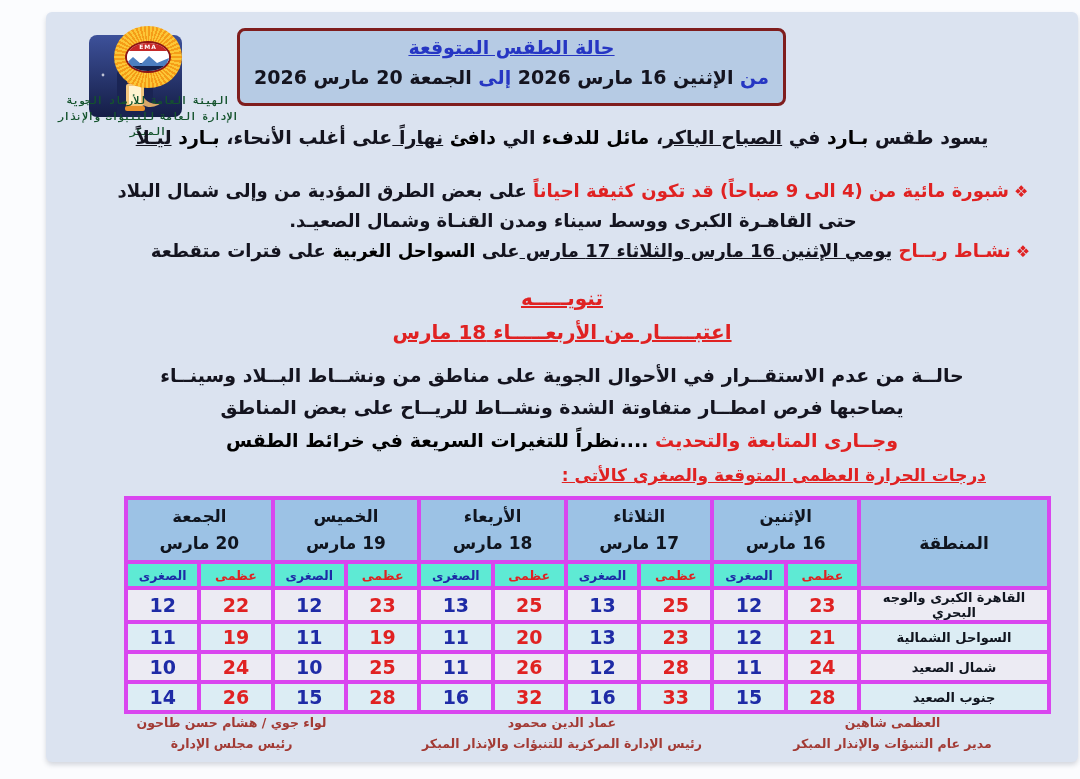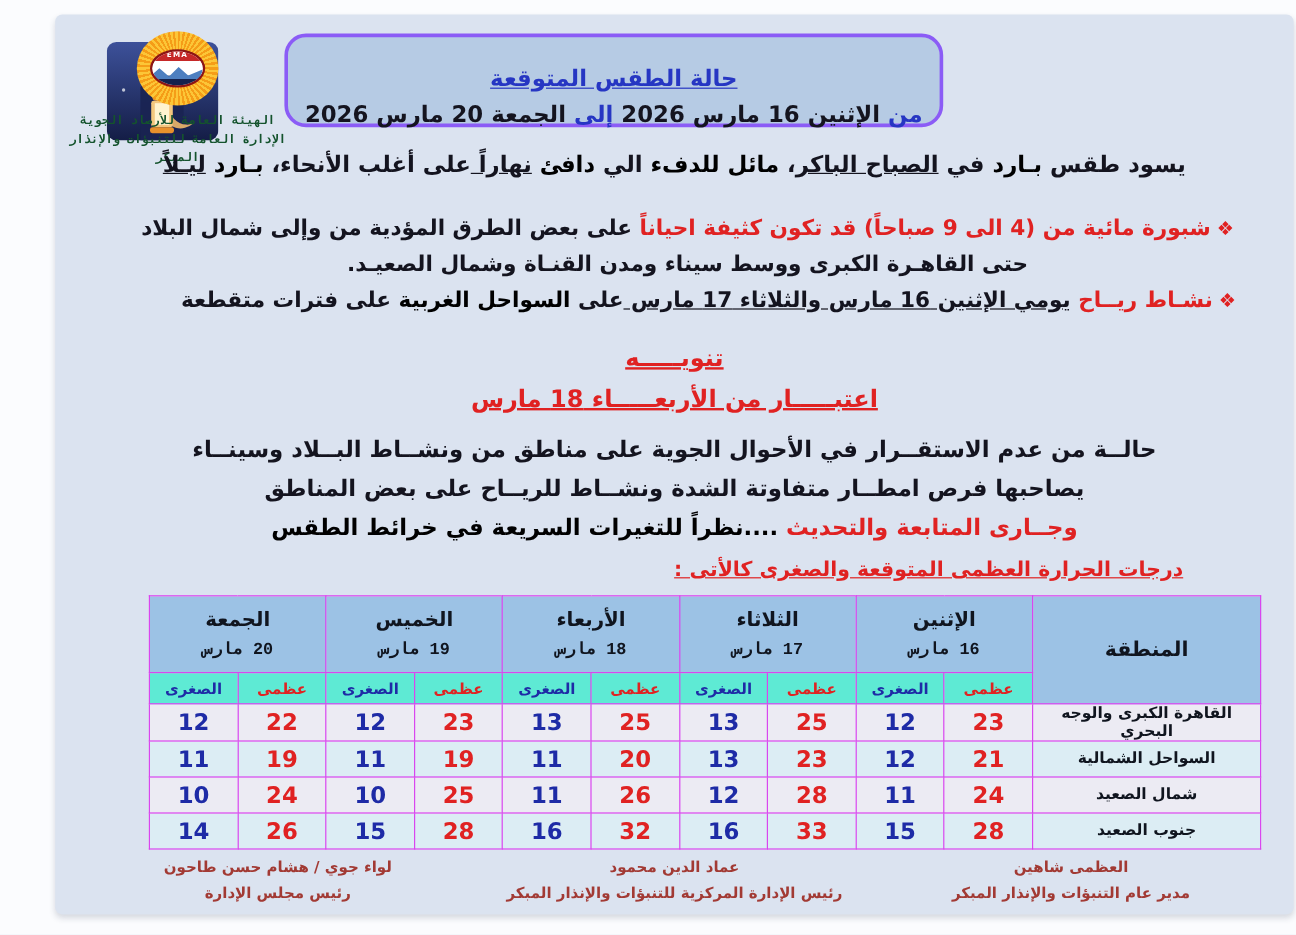--- a/index.html
+++ b/index.html
@@ -18,24 +18,24 @@
     background: #dbe3f0;
     border-radius: 6px;
     box-shadow: 0 3px 5px rgba(40,50,80,.18);
     direction: rtl;
   }
   
   .title-box {
     position: absolute; left: 191px; top: 16px;
     width: 549px; height: 78px;
     background: #b6cbe4;
-    border: 3px solid #8b5cf6;
-    border-radius: 18px;
+    border: 3px solid #7f1d1d;
+    border-radius: 8px;
     text-align: center;
-    padding-top: 24px;
+    padding-top: 5px;
   }
   .title-line1 { font-size: 19px; color: #2636c3; text-decoration: underline; }
   .title-line2 { font-size: 19px; color: #14141f; margin-top: 8px; }
   .title-line2 .blue { color: #2636c3; }
 
   .lantern-wrap { position: absolute; right: 896px; top: 23px; width: 93px; height: 82px; }
 
   .logo-block {
     position: absolute; left: 2px; top: 12px; width: 200px;
     text-align: center; direction: rtl;
@@ -77,28 +77,28 @@
   
   table.temps {
     position: absolute; right: 27px; top: 484px;
     width: 927px;
     border-collapse: collapse;
     table-layout: fixed;
     background: #f3f2f8;
   }
   table.temps col.c-region { width: 190px; }
   table.temps th, table.temps td {
-    border: 1px solid #d946ef;
+    border: 4px solid #d946ef;
     text-align: center; vertical-align: middle;
     padding: 0;
   }
   tr.day-row th { background: #9cc2e5; height: 64px; color: #10151f; }
   th.region-h { background: #9cc2e5; font-size: 17px; }
   .day-name { font-size: 16.5px; }
-  .day-date { font-size: 14px; margin-top: 7px; font-family: Liberation Mono, monospace; }
+  .day-date { font-size: 17px; margin-top: 7px; }
   tr.sub-row th { background: #5eead4; height: 26px; font-size: 12.5px; }
   tr.sub-row th.max { color: #e02222; }
   tr.sub-row th.min { color: #1e2ba6; }
   tbody tr { height: 30px; }
   tbody tr.lav  { background: #ecebf3; }
   tbody tr.cyan { background: #dcedf4; }
   td.region { font-size: 13px; color: #10151f; padding: 0 4px; margin-top: 11px; }
   td.max { color: #e02222; font-size: 19px; }
   td.min { color: #1e2ba6; font-size: 19px; }
 

